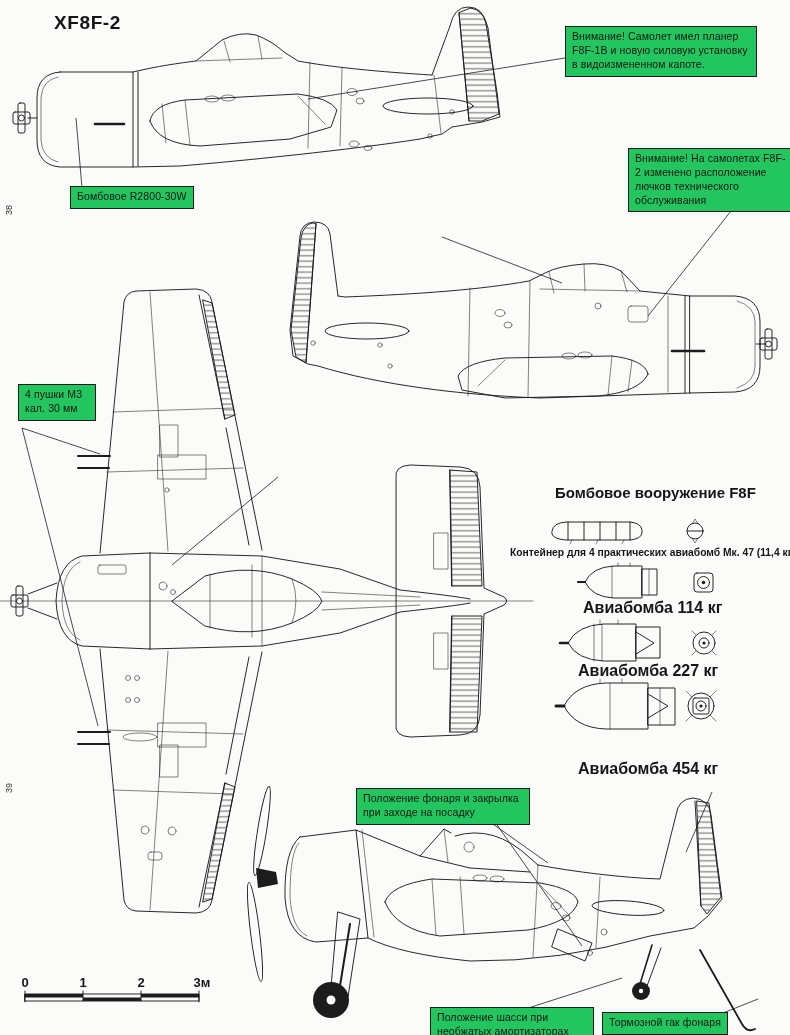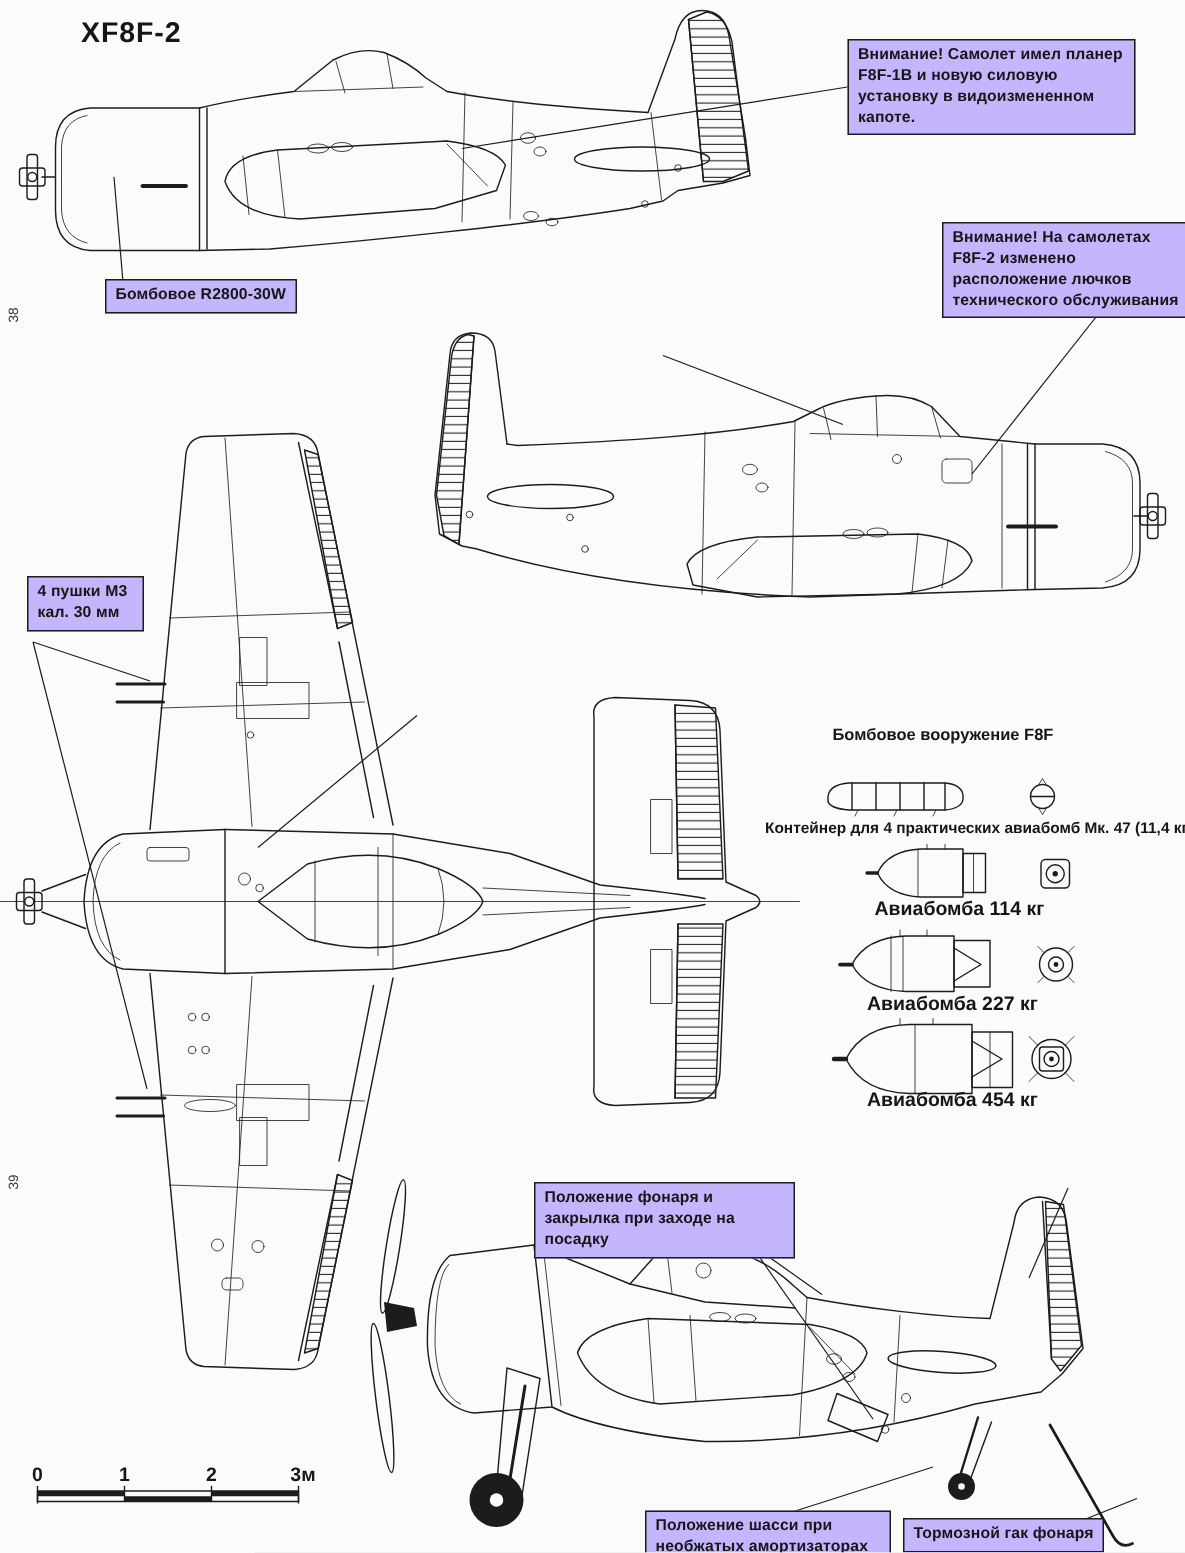--- a/index.html
+++ b/index.html
@@ -7,35 +7,35 @@
     position:relative;width:790px;height:1035px;margin:0 auto;
     background:#fbfbf9;overflow:hidden;
     font-family:"Liberation Sans", sans-serif;color:#161616;
   }
   svg.art{position:absolute;left:0;top:0;width:790px;height:1035px;}
   svg.art *{vector-effect:none;}
   .s{stroke:#1c1c1c;fill:none;stroke-width:.95;stroke-linecap:round;stroke-linejoin:round;}
   .thin{stroke:#1c1c1c;fill:none;stroke-width:.55;stroke-linecap:round;}
   .ink{fill:#1c1c1c;stroke:none;}
   .callout{
-    position:absolute;border:1.3px solid #1c1c1c;background:#c4b5fd;
-    padding:3px 6px 4px 6px;font-size:10.5px;line-height:1.32;font-weight:700;
+    position:absolute;border:1.3px solid #1c1c1c;background:#22c55e;
+    padding:3px 6px 4px 6px;font-size:10.5px;line-height:1.32;font-weight:400;
     letter-spacing:.1px;z-index:3;
   }
-  .lbl{position:absolute;font-size:13px;line-height:1.3;font-weight:600;z-index:3;}
+  .lbl{position:absolute;font-size:16px;line-height:1.3;font-weight:600;z-index:3;}
   .nowrap{white-space:nowrap;}
   .title{
     position:absolute;left:54px;top:12px;font-size:19px;font-weight:700;
     letter-spacing:.6px;z-index:3;
   }
   .pagenum{
     position:absolute;left:4px;font-size:9px;font-weight:400;z-index:3;
     writing-mode:vertical-rl;transform:rotate(180deg);color:#333;
   }
-  .section-title{font-size:11px;font-weight:700;}
+  .section-title{font-size:15px;font-weight:700;}
   .tick{position:absolute;font-size:13px;font-weight:700;text-align:center;z-index:3;}
 </style>
 </head>
 <body>
 
 <div id="page">
 
   <svg class="art" viewBox="0 0 790 1035">
     <defs>
       <pattern id="hh" width="7" height="5.5" patternUnits="userSpaceOnUse">
@@ -303,20 +303,20 @@
   <div class="callout" style="left:628px;top:148px;width:156px;">Внимание! На самолетах F8F-2 изменено расположение лючков технического обслуживания</div>
   <div class="callout" style="left:18px;top:384px;width:64px;">4 пушки М3 кал. 30 мм</div>
   <div class="callout" style="left:356px;top:788px;width:160px;">Положение фонаря и закрылка при заходе на посадку</div>
   <div class="callout" style="left:430px;top:1007px;width:150px;">Положение шасси при необжатых амортизаторах</div>
   <div class="callout nowrap" style="left:602px;top:1012px;">Тормозной гак фонаря</div>
 
   <div class="lbl section-title nowrap" style="left:555px;top:483px;">Бомбовое вооружение F8F</div>
   <div class="lbl nowrap" style="left:510px;top:546px;font-size:10.3px;">Контейнер для 4 практических авиабомб Мк. 47 (11,4 кг)</div>
   <div class="lbl nowrap" style="left:583px;top:598px;">Авиабомба 114 кг</div>
   <div class="lbl nowrap" style="left:578px;top:661px;">Авиабомба 227 кг</div>
-  <div class="lbl nowrap" style="left:578px;top:725px;">Авиабомба 454 кг</div>
+  <div class="lbl nowrap" style="left:578px;top:759px;">Авиабомба 454 кг</div>
 
   <div class="tick" style="left:18px;top:975px;width:14px;">0</div>
   <div class="tick" style="left:76px;top:975px;width:14px;">1</div>
   <div class="tick" style="left:134px;top:975px;width:14px;">2</div>
   <div class="tick" style="left:190px;top:975px;width:24px;">3м</div>
 
 </div>
 
 </body></html>

